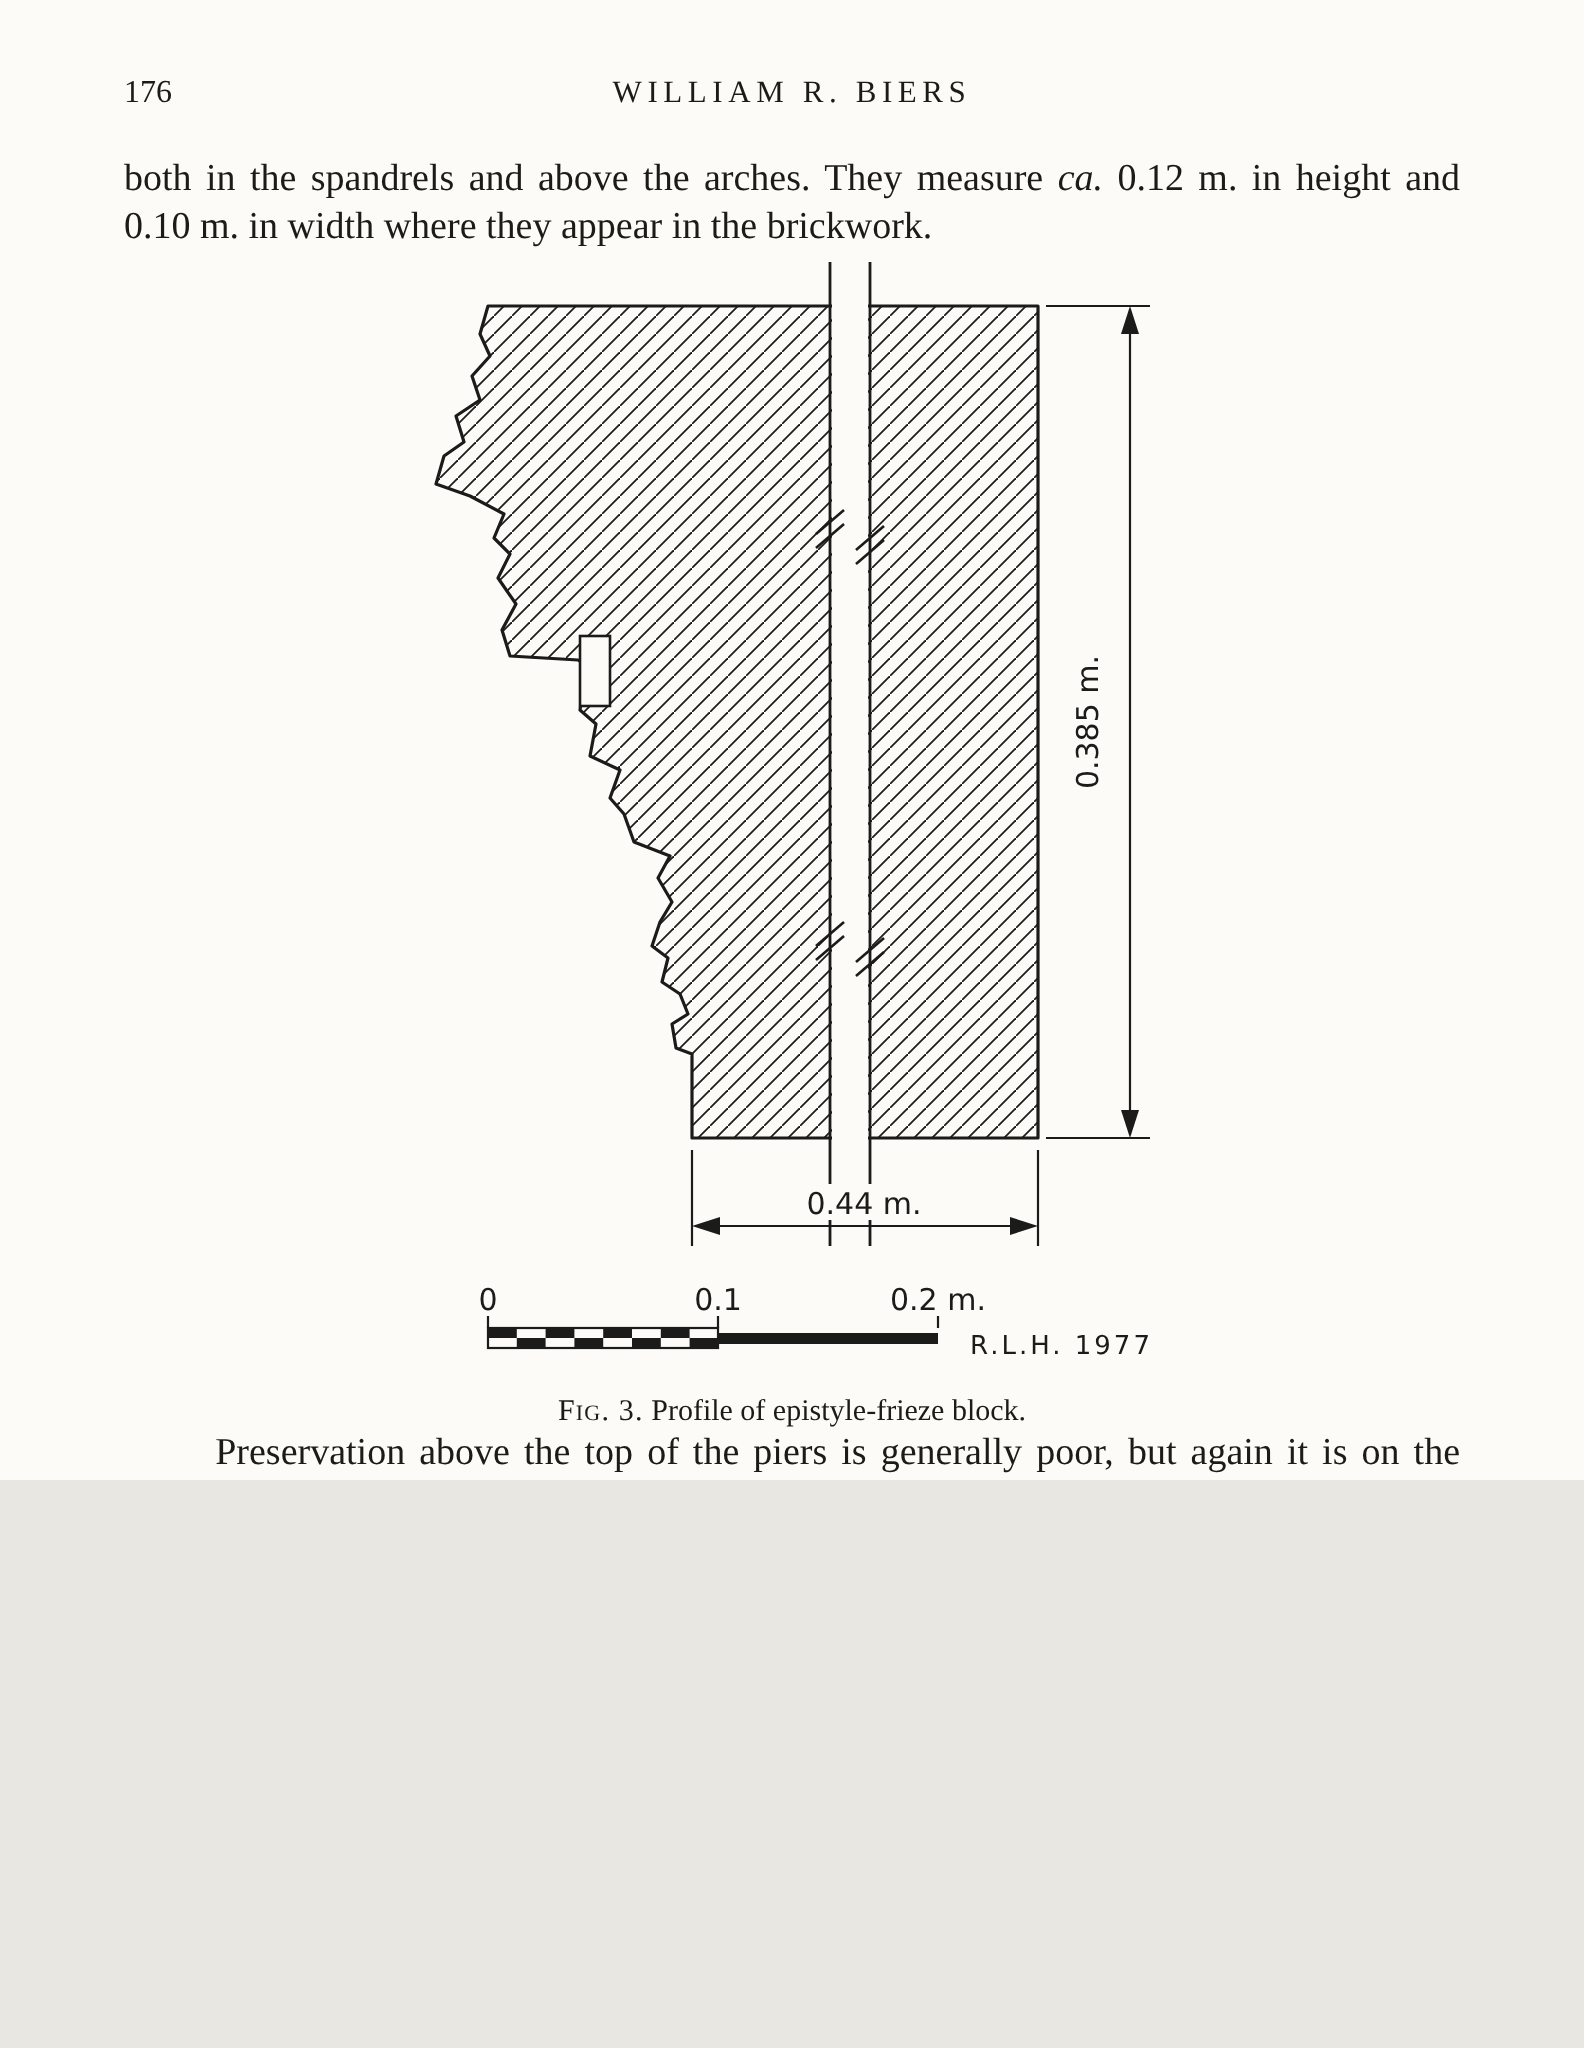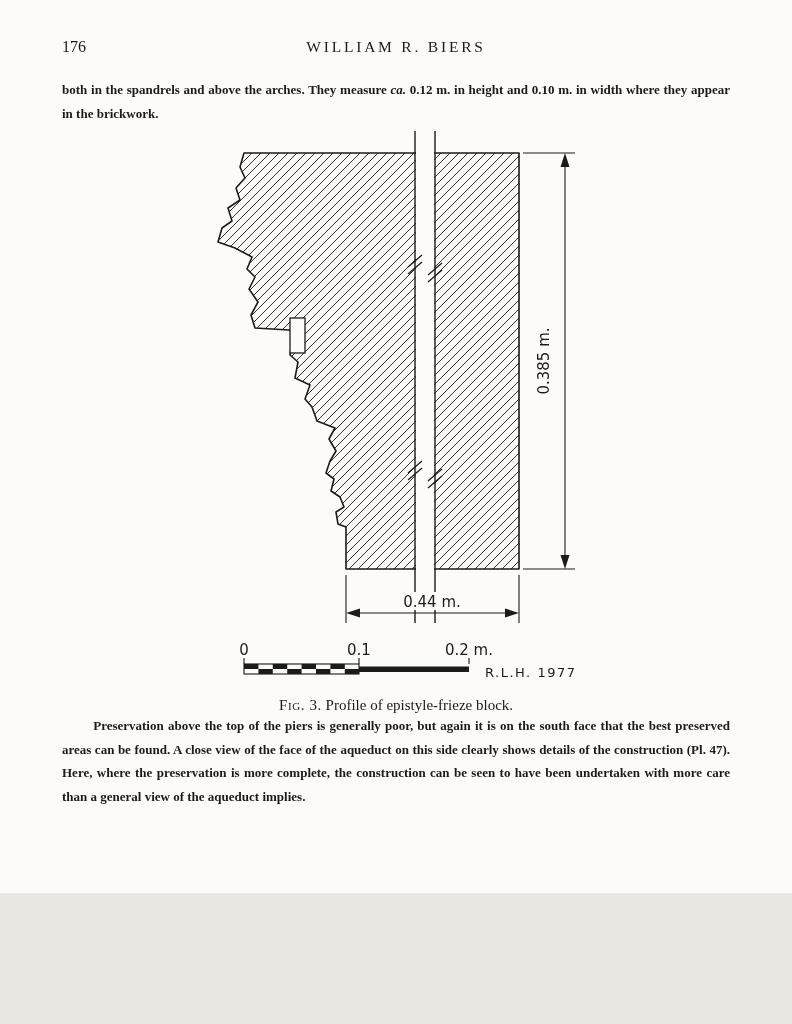--- a/index.html
+++ b/index.html
@@ -2,21 +2,21 @@
 <html><head>
 <meta charset="utf-8">
 <style>
   html,body{margin:0;padding:0;}
   body{
     width:792px;height:1024px;
     background:#e9e7e2;
     font-family:"Liberation Serif", serif;
   }
   .page{
-    width:792px;height:893px;
+    width:792px;height:740px;
     background:#fcfbf7;
     color:#1b1b18;
     position:relative;
     overflow:hidden;
     box-sizing:border-box;
     padding:38px 62px 0 62px;
   }
   .header{
     position:relative;
     height:24px;
@@ -26,24 +26,23 @@
     position:absolute;left:0;top:0;
     font-size:16px;
   }
   .running-head{
     text-align:center;
     font-size:15.5px;
     letter-spacing:0.18em;
   }
   .bodytext p{
     margin:0;
-    font-size:13px;
+    font-size:19px;
     line-height:23.5px;
     text-align:justify;
-    font-weight:bold;
   }
   .bodytext p.indent{ text-indent:2.4em; }
   .figure-wrap{
     width:560px;
     margin:6px 0 0 77px;
   }
   .fig-label{
     font-family:"DejaVu Sans", sans-serif;
     fill:#1b1b19;
   }

